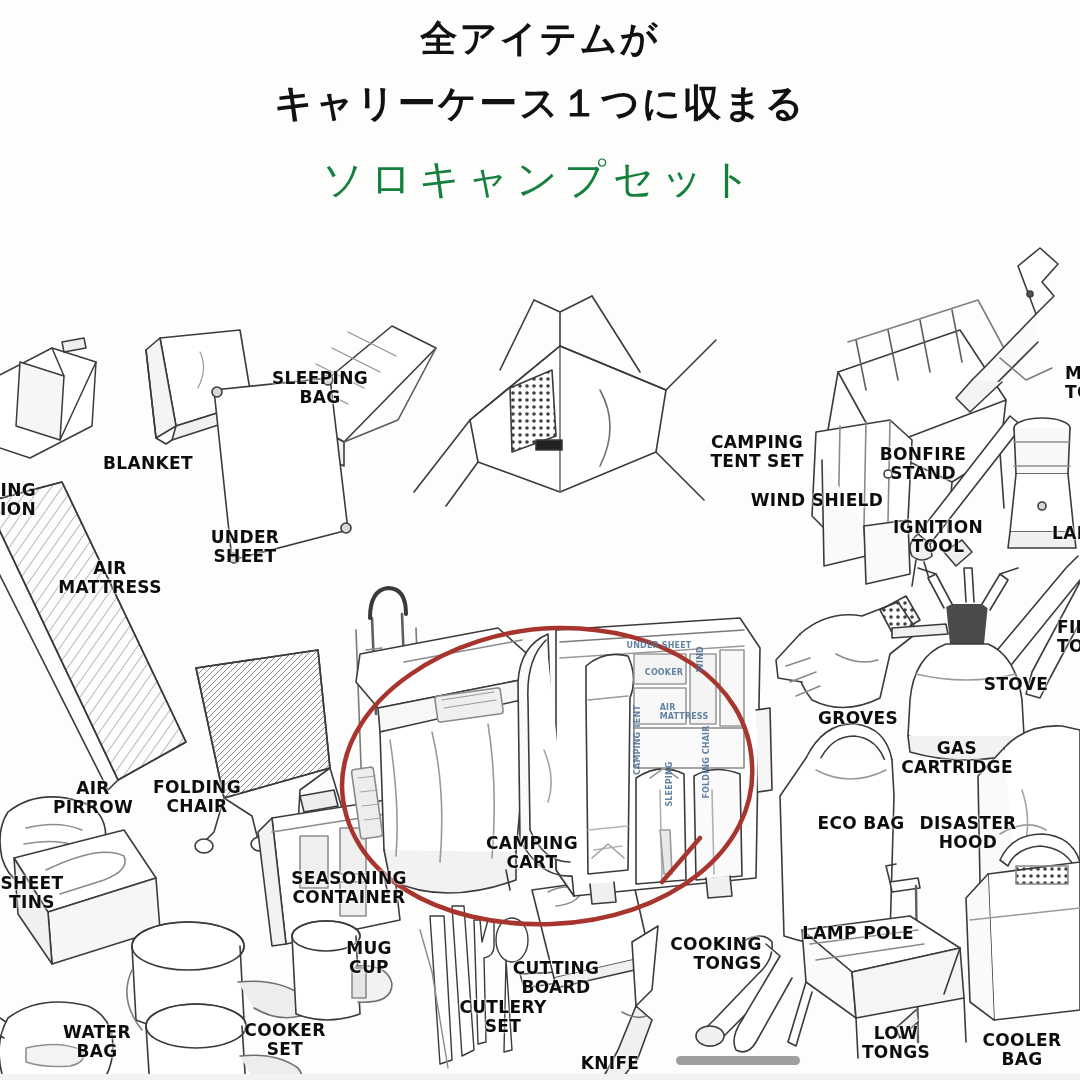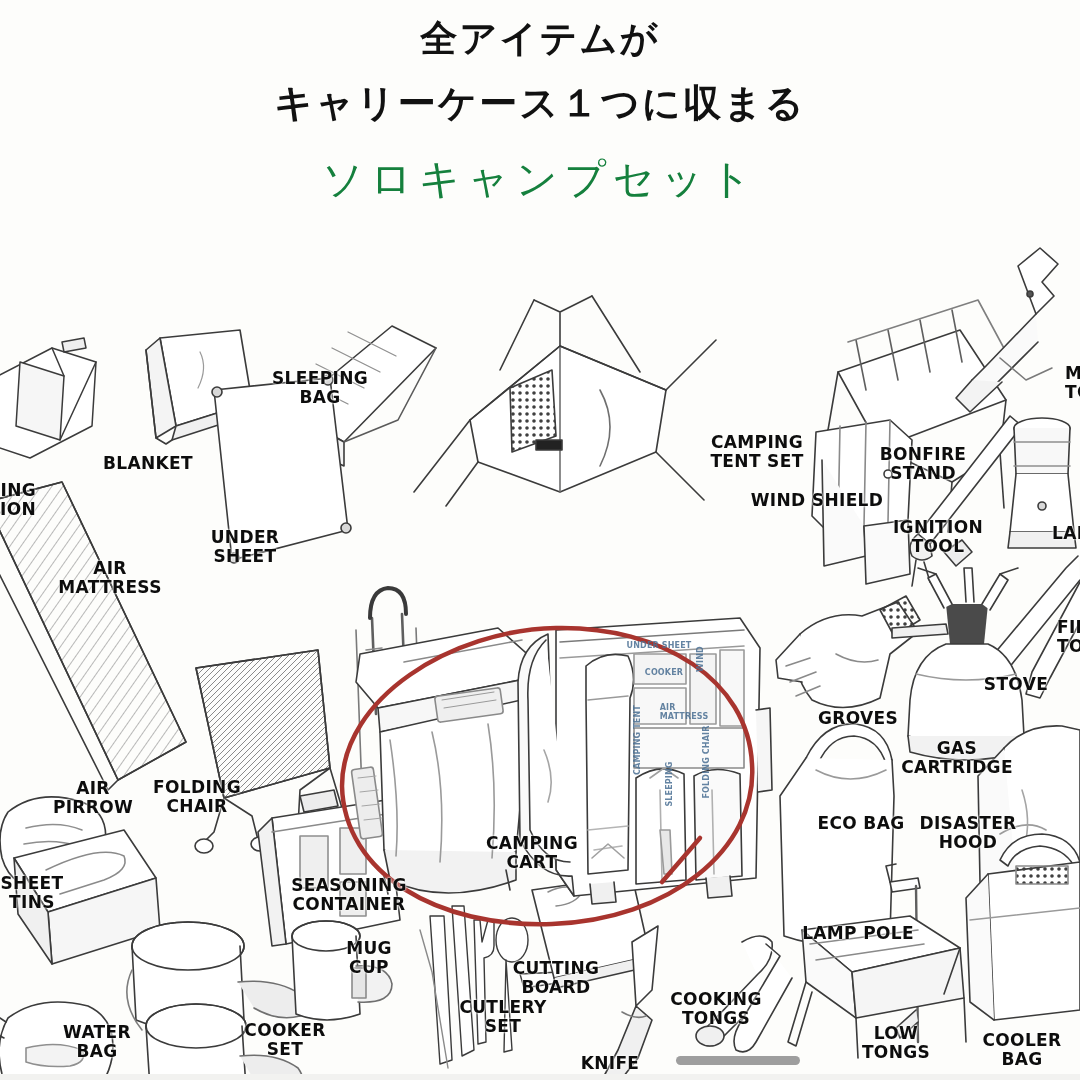--- a/index.html
+++ b/index.html
@@ -397,34 +397,34 @@
       <div class="lbl" style="left: 245px; top: 547px;">UNDER
 SHEET</div>
       <div class="lbl" style="left: 110px; top: 578px;">AIR
 MATTRESS</div>
       <div class="lbl" style="left: 93px; top: 798px;">AIR
 PIRROW</div>
       <div class="lbl" style="left: 197px; top: 797px;">FOLDING
 CHAIR</div>
       <div class="lbl" style="left: 32px; top: 893px;">SHEET
 TINS</div>
-      <div class="lbl" style="left: 349px; top: 888px; margin-top: 7px;">SEASONING
+      <div class="lbl" style="left: 349px; top: 888px;">SEASONING
 CONTAINER</div>
       <div class="lbl" style="left: 97px; top: 1042px;">WATER
 BAG</div>
       <div class="lbl" style="left: 285px; top: 1040px;">COOKER
 SET</div>
       <div class="lbl" style="left: 369px; top: 958px;">MUG
 CUP</div>
       <div class="lbl" style="left: 503px; top: 1017px;">CUTLERY
 SET</div>
       <div class="lbl" style="left: 556px; top: 978px;">CUTTING
 BOARD</div>
       <div class="lbl" style="left: 610px; top: 1063px;">KNIFE</div>
-      <div class="lbl" style="left: 716px; top: 1009px;">COOKING
+      <div class="lbl" style="left: 716px; top: 954px; text-align: right;">COOKING
 TONGS</div>
       <div class="lbl" style="left: 532px; top: 853px;">CAMPING
 CART</div>
       <div class="lbl" style="left: 757px; top: 452px;">CAMPING
 TENT SET</div>
       <div class="lbl" style="left: 923px; top: 464px;">BONFIRE
 STAND</div>
       <div class="lbl" style="left: 817px; top: 500px; text-align: center;">WIND SHIELD</div>
       <div class="lbl" style="left: 938px; top: 537px;">IGNITION
 TOOL</div>

